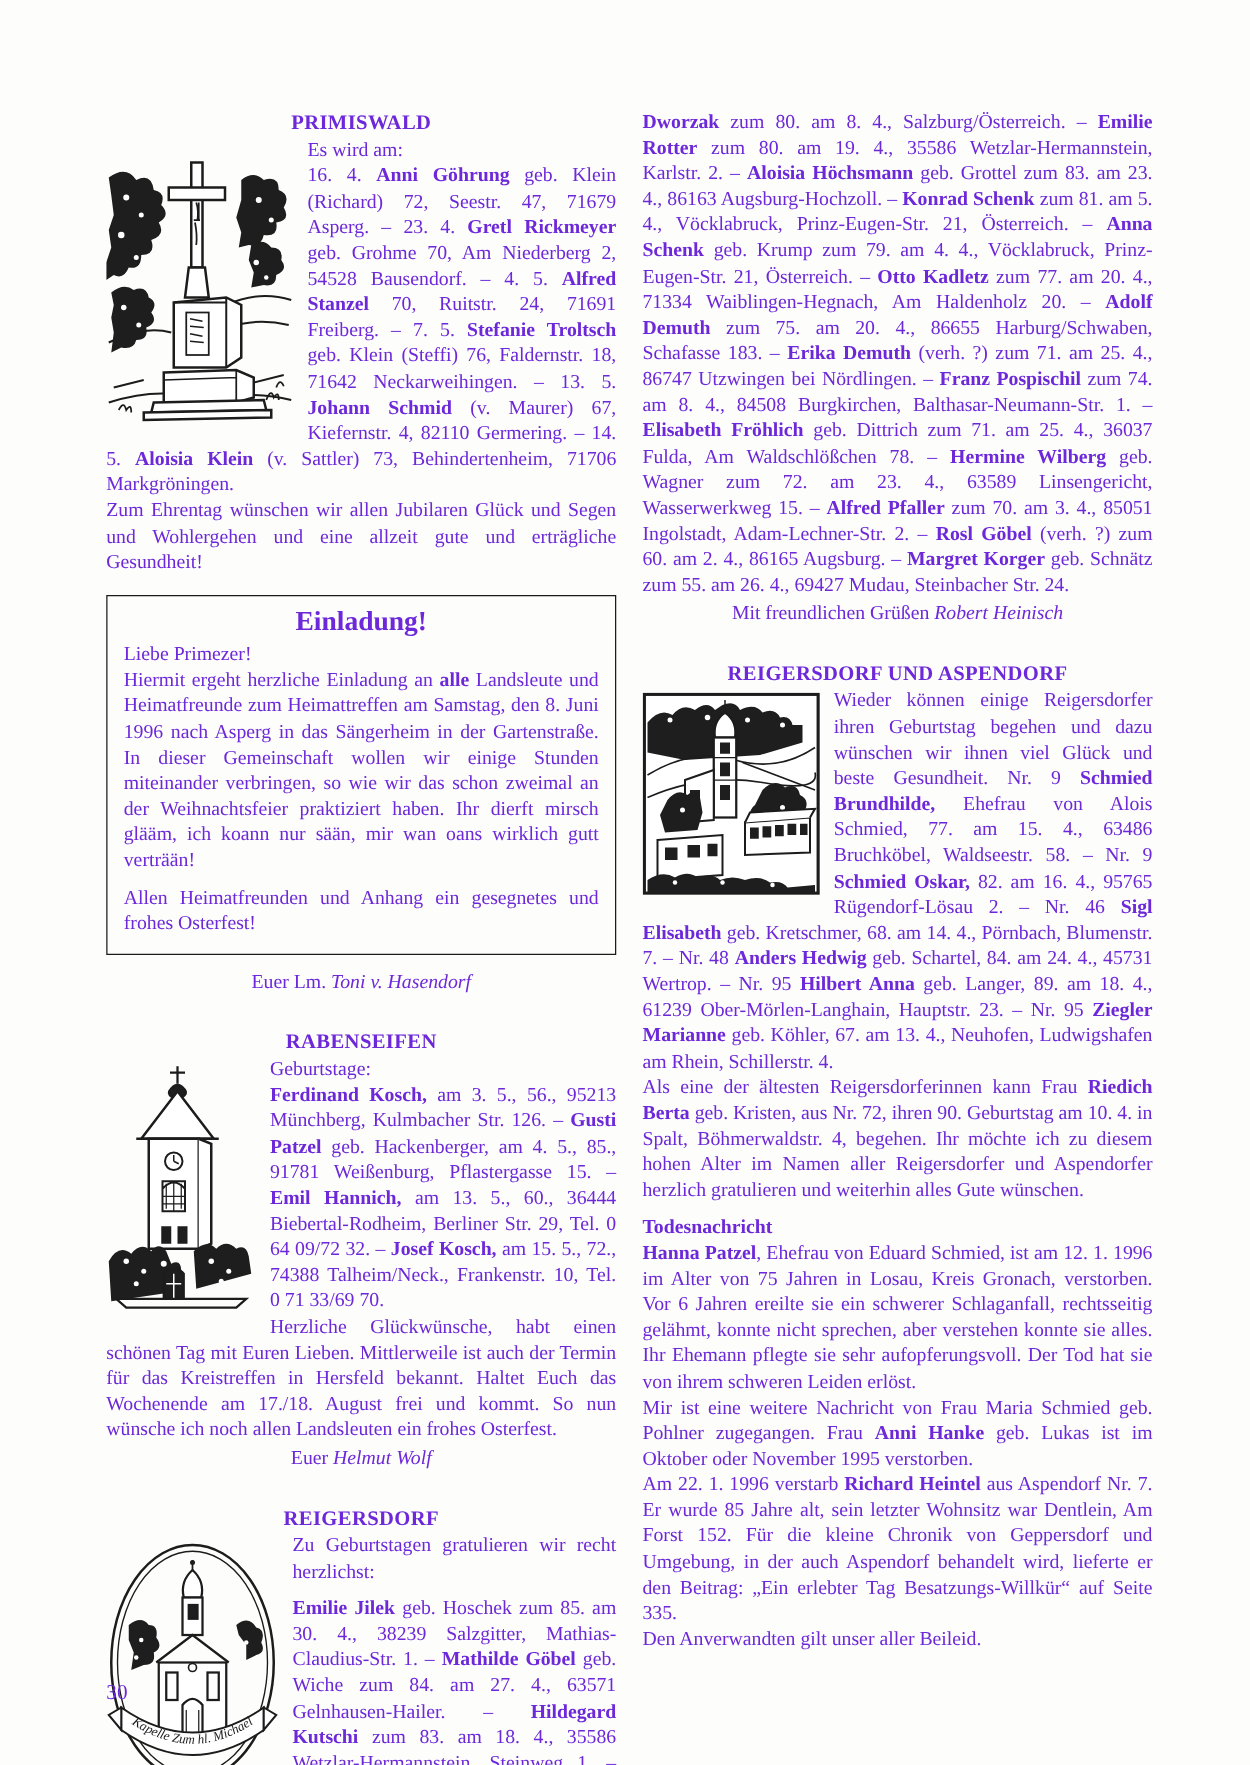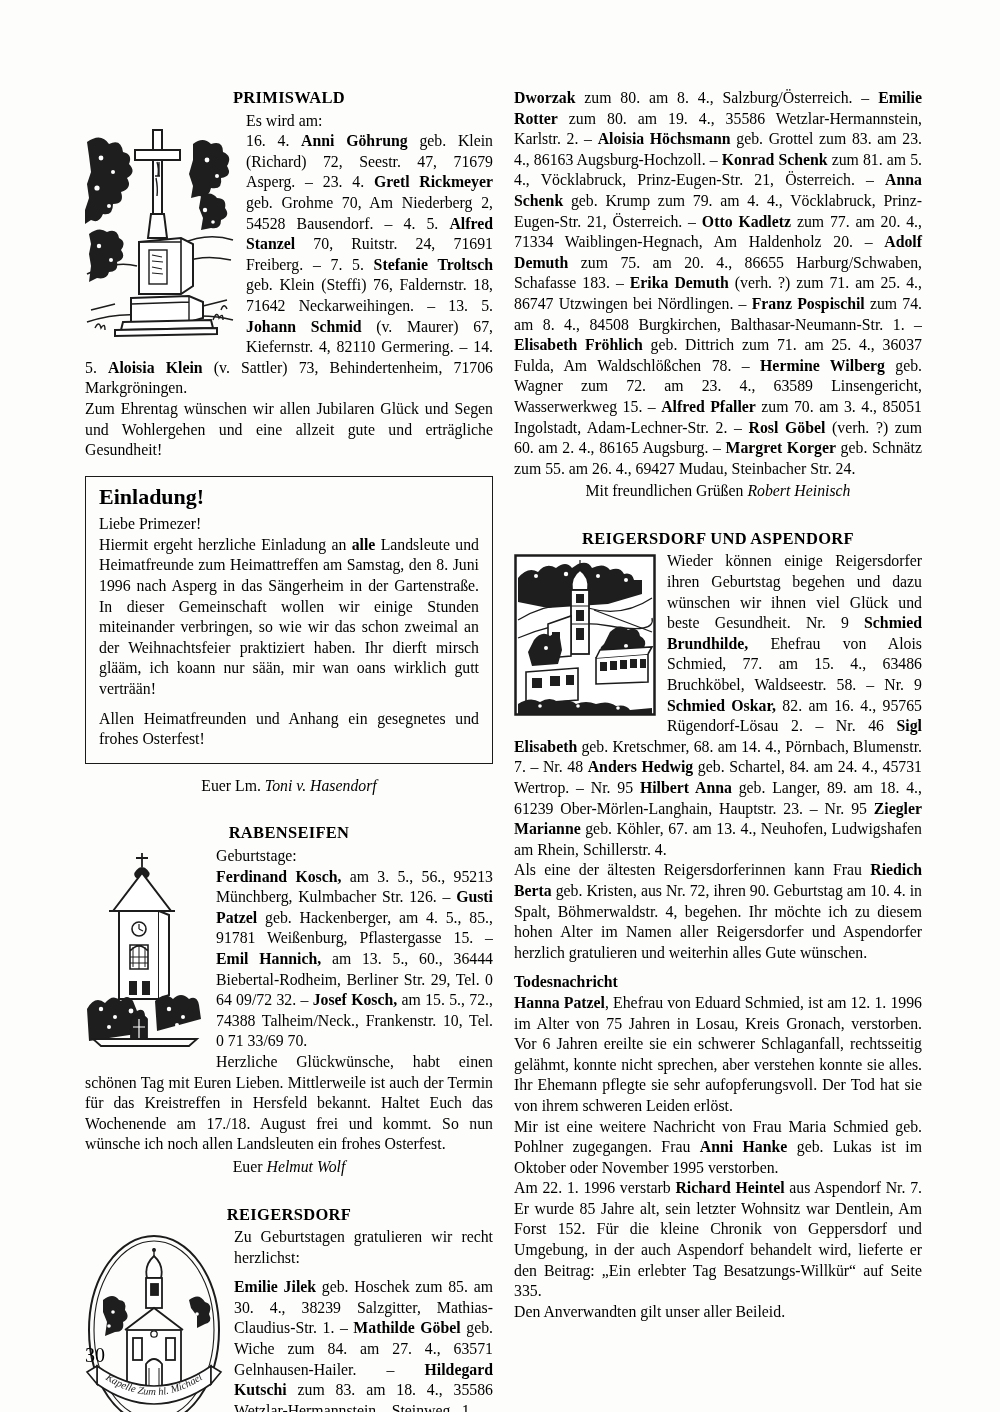--- a/index.html
+++ b/index.html
@@ -1,35 +1,35 @@
 <!DOCTYPE html>
 <html lang="de"><head>
 <meta charset="utf-8">
 <style>
   html,body{margin:0;padding:0;background:#fdfdfb;}
   .page{
     position:relative;width:1000px;height:1412px;background:#fdfdfb;
-    font-family:"Liberation Serif","DejaVu Serif",serif;color:#000000;overflow:hidden;
+    font-family:"Liberation Serif","DejaVu Serif",serif;color:#6d28d9;overflow:hidden;
   }
   .col{position:absolute;top:88px;width:408px;font-size:15.8px;line-height:20.6px;}
   .col-left{left:85px;}
   .col-right{left:514px;}
   p{margin:0;}
   .just{text-align:justify;}
   .sec-title{font-weight:bold;text-align:center;font-size:16.5px;letter-spacing:.3px;margin:0 0 2px;clear:both;}
   .gap-sec{margin-top:27px;}
   .sub-title{font-weight:bold;font-size:15.8px;margin:9px 0 0;clear:left;}
   .float-l{float:left;margin:3px 11px 3px 0;}
   .illu svg{display:block;}
   .invite-box{border:1.6px solid #1b1b1b;margin:15px 0 0;padding:8px 13px 13px;clear:both;}
-  .invite-title{text-align:left;font-size:22px;font-weight:bold;margin:2px 0 7px;}
+  .invite-title{text-align:center;font-size:22px;font-weight:bold;margin:2px 0 7px;}
   .gap-top{margin-top:9px;}
   .sig{text-align:center;margin-top:2px;}
   .sig-gap{margin-top:12px;}
-  .page-number{position:absolute;left:85px;top:1344px;font-size:20px;}
+  .page-number{position:absolute;left:85px;top:1344px;font-size:17px;}
 </style>
 </head>
 <body>
 
 <div class="page">
 
   <div class="col col-left">
 
     <h2 class="sec-title">PRIMISWALD</h2>
 

